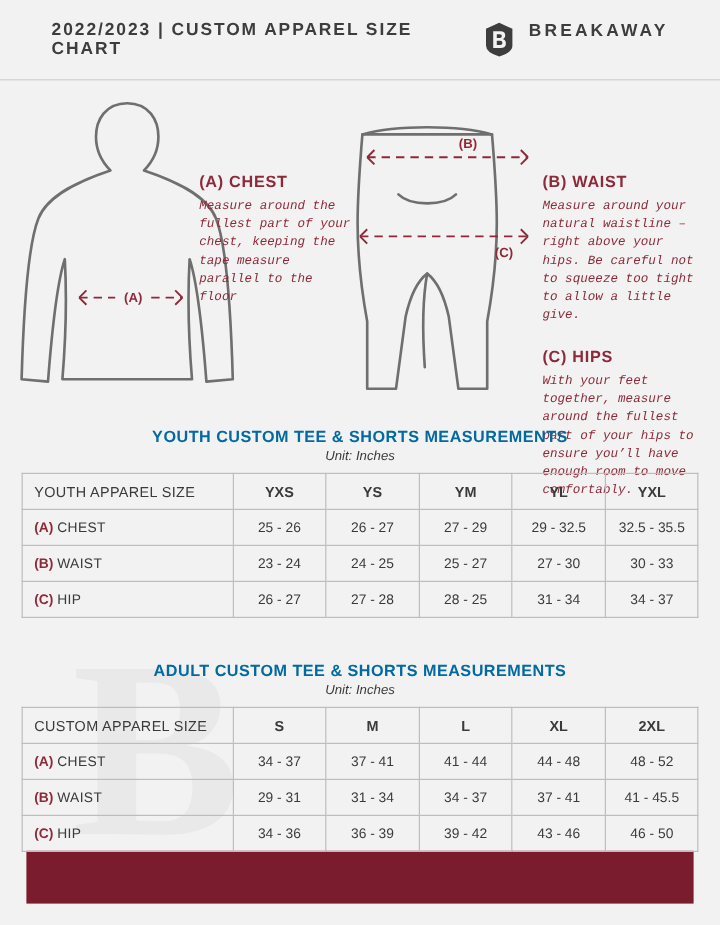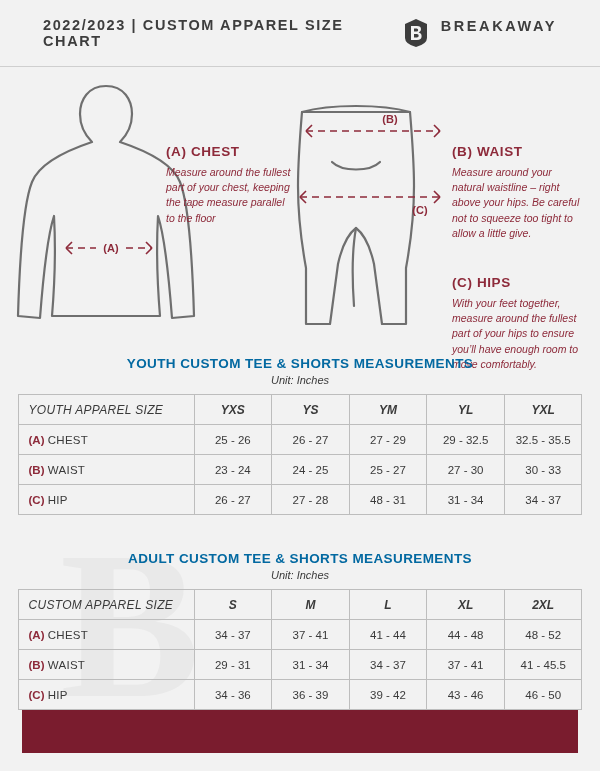--- a/index.html
+++ b/index.html
@@ -96,24 +96,25 @@
     font-weight: bold;
     letter-spacing: 0.6px;
     margin-bottom: 6px;
     color: #8d2a3a;
   }
   .callout .body {
     font-size: 10.5px;
     font-style: italic;
     line-height: 1.45;
     color: #8d2a3a;
+    font-family: Liberation Mono, monospace;
   }
   #callout-chest { left: 166px; top: 78px; width: 130px; }
   #callout-waist { left: 452px; top: 78px; width: 130px; }
-  #callout-hips  { left: 452px; top: 209px; width: 136px; }
+  #callout-hips  { left: 452px; top: 224px; width: 136px; }
 
   
   .section {
     position: relative;
     z-index: 2;
     margin-top: 8px;
   }
   .section-title {
     text-align: center;
     font-size: 13.5px;
@@ -144,21 +145,20 @@
     padding: 0;
   }
   th.rowhead, td.rowhead {
     text-align: left;
     padding-left: 10px;
     font-weight: normal;
   }
   th {
     font-weight: bold;
     font-size: 12px;
-    font-style: italic;
   }
   th.rowhead {
     font-weight: normal;
     font-size: 12px;
     letter-spacing: 0.3px;
   }
   col.c0 { width: 176px; }
   col.cx { width: 77.6px; }
   .tag {
     color: #8d2a3a;
@@ -313,21 +313,21 @@
           <td>23 - 24</td>
           <td>24 - 25</td>
           <td>25 - 27</td>
           <td>27 - 30</td>
           <td>30 - 33</td>
         </tr>
         <tr>
           <td class="rowhead"><span class="tag">(C)</span> <span class="rowlabel">HIP</span></td>
           <td>26 - 27</td>
           <td>27 - 28</td>
-          <td>48 - 31</td>
+          <td>28 - 25</td>
           <td>31 - 34</td>
           <td>34 - 37</td>
         </tr>
       </tbody>
     </table>
   </div>
 
   <div class="section" style="margin-top:36px;">
     <div class="section-title">ADULT CUSTOM TEE &amp; SHORTS MEASUREMENTS</div>
     <div class="section-unit">Unit: Inches</div>

